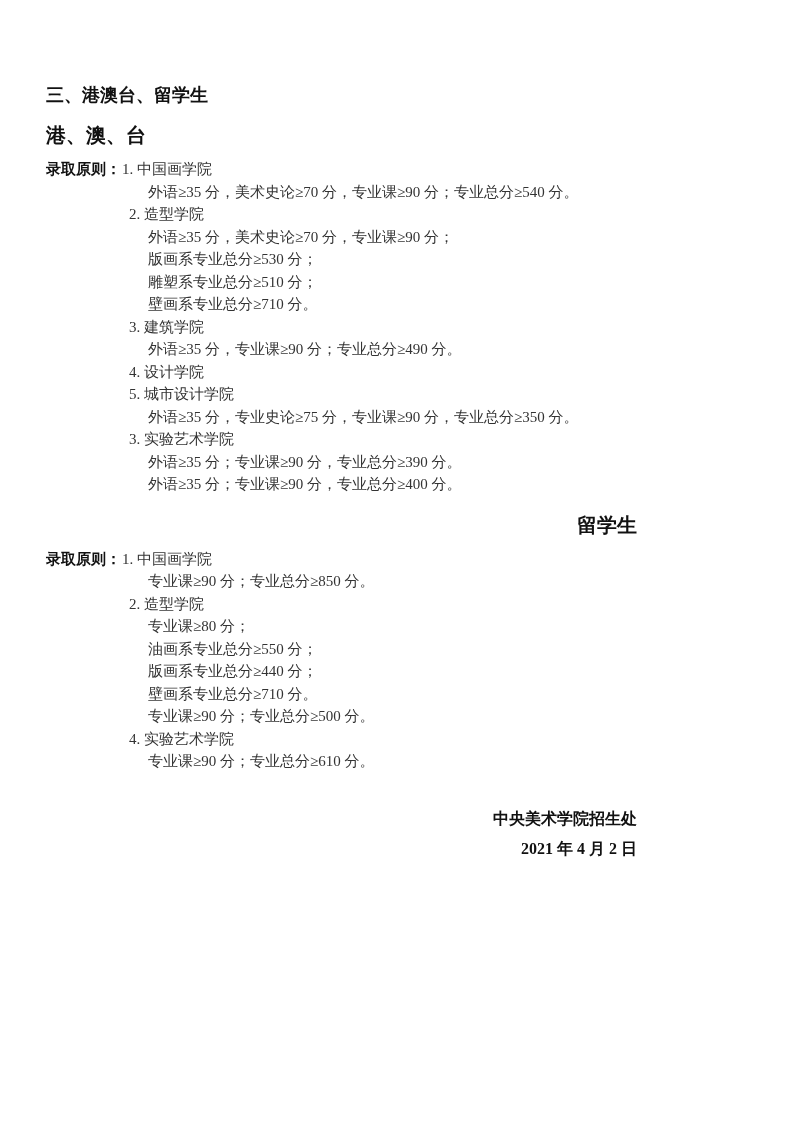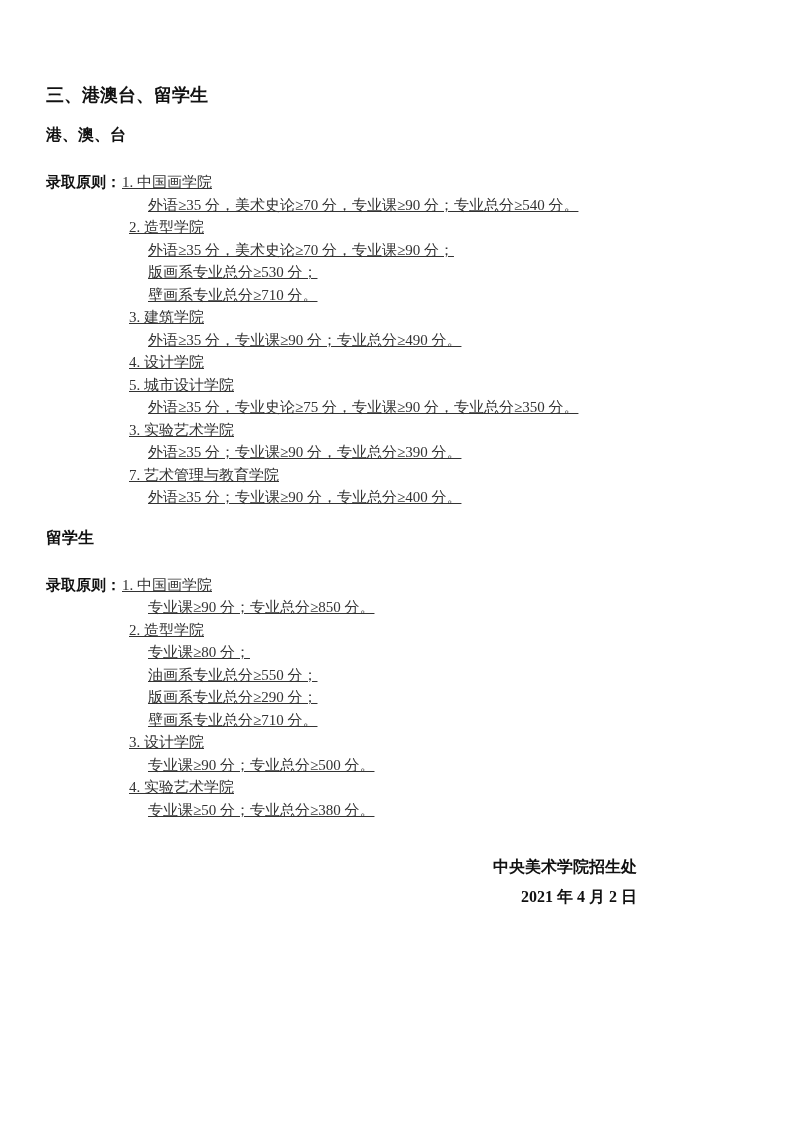--- a/index.html
+++ b/index.html
@@ -15,44 +15,45 @@
     padding: 84px 38px 0 46px;
   }
   .main-heading {
     font-size: 18px;
     line-height: 22px;
     font-weight: bold;
     color: #111111;
     margin: 0;
   }
   .sub-heading {
-    font-size: 16px;
+    font-size: 20px;
     line-height: 24px;
     font-weight: bold;
     color: #111111;
     margin: 17px 0 0 0;
   }
   .sub-heading.second {
     margin-top: 17px;
+    text-align: right;
   }
   .principles {
     display: flex;
     align-items: flex-start;
     font-size: 15px;
     line-height: 22.5px;
-    margin-top: 24px;
+    margin-top: 11px;
     justify-content: space-between;
   }
   .principle-label {
     font-weight: bold;
     color: #111111;
     white-space: nowrap;
     flex: 0 0 auto;
   }
-  .principle-list { flex: 1 1 auto; text-decoration: underline; }
+  .principle-list { flex: 1 1 auto; }
   .item-title { margin-left: 1px; }
   .item-title.shifted { margin-left: 8px; }
   .item-detail { margin-left: 27px; }
   .footer {
     margin-top: 31px;
     text-align: right;
     font-weight: bold;
     color: #111111;
     font-size: 16px;
     line-height: 30px;
@@ -69,49 +70,48 @@
   <h2 class="sub-heading">港、澳、台</h2>
 
   <div class="principles">
     <span class="principle-label">录取原则：</span>
     <div class="principle-list">
         <div class="item-title">1. 中国画学院</div>
         <div class="item-detail">外语≥35 分，美术史论≥70 分，专业课≥90 分；专业总分≥540 分。</div>
         <div class="item-title shifted">2. 造型学院</div>
         <div class="item-detail">外语≥35 分，美术史论≥70 分，专业课≥90 分；</div>
         <div class="item-detail">版画系专业总分≥530 分；</div>
+        <div class="item-detail">雕塑系专业总分≥510 分；</div>
         <div class="item-detail">壁画系专业总分≥710 分。</div>
         <div class="item-title shifted">3. 建筑学院</div>
         <div class="item-detail">外语≥35 分，专业课≥90 分；专业总分≥490 分。</div>
         <div class="item-title shifted">4. 设计学院</div>
         <div class="item-title shifted">5. 城市设计学院</div>
         <div class="item-detail">外语≥35 分，专业史论≥75 分，专业课≥90 分，专业总分≥350 分。</div>
         <div class="item-title shifted">3. 实验艺术学院</div>
         <div class="item-detail">外语≥35 分；专业课≥90 分，专业总分≥390 分。</div>
-        <div class="item-title shifted">7. 艺术管理与教育学院</div>
         <div class="item-detail">外语≥35 分；专业课≥90 分，专业总分≥400 分。</div>
       </div>
   </div>
 
   <h2 class="sub-heading second">留学生</h2>
 
   <div class="principles">
     <span class="principle-label">录取原则：</span>
     <div class="principle-list">
         <div class="item-title">1. 中国画学院</div>
         <div class="item-detail">专业课≥90 分；专业总分≥850 分。</div>
         <div class="item-title shifted">2. 造型学院</div>
         <div class="item-detail">专业课≥80 分；</div>
         <div class="item-detail">油画系专业总分≥550 分；</div>
-        <div class="item-detail">版画系专业总分≥290 分；</div>
+        <div class="item-detail">版画系专业总分≥440 分；</div>
         <div class="item-detail">壁画系专业总分≥710 分。</div>
-        <div class="item-title shifted">3. 设计学院</div>
         <div class="item-detail">专业课≥90 分；专业总分≥500 分。</div>
         <div class="item-title shifted">4. 实验艺术学院</div>
-        <div class="item-detail">专业课≥50 分；专业总分≥380 分。</div>
+        <div class="item-detail">专业课≥90 分；专业总分≥610 分。</div>
       </div>
   </div>
 
   <div class="footer">
     <div>中央美术学院招生处</div>
     <div>2021 年 4 月 2 日</div>
   </div>
 
 </div>
 

